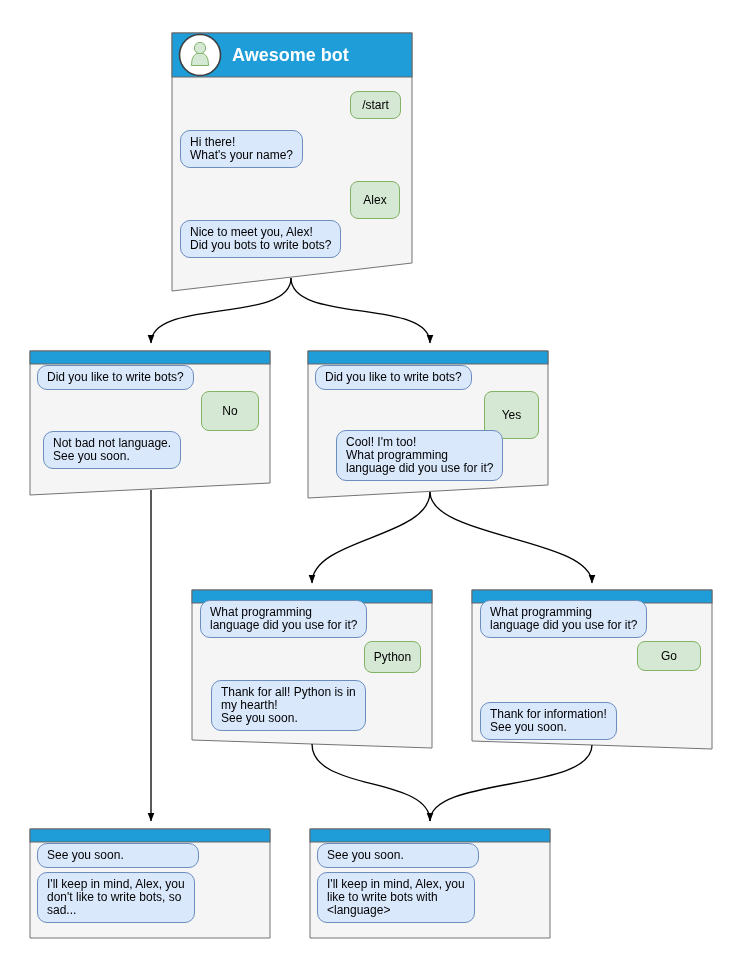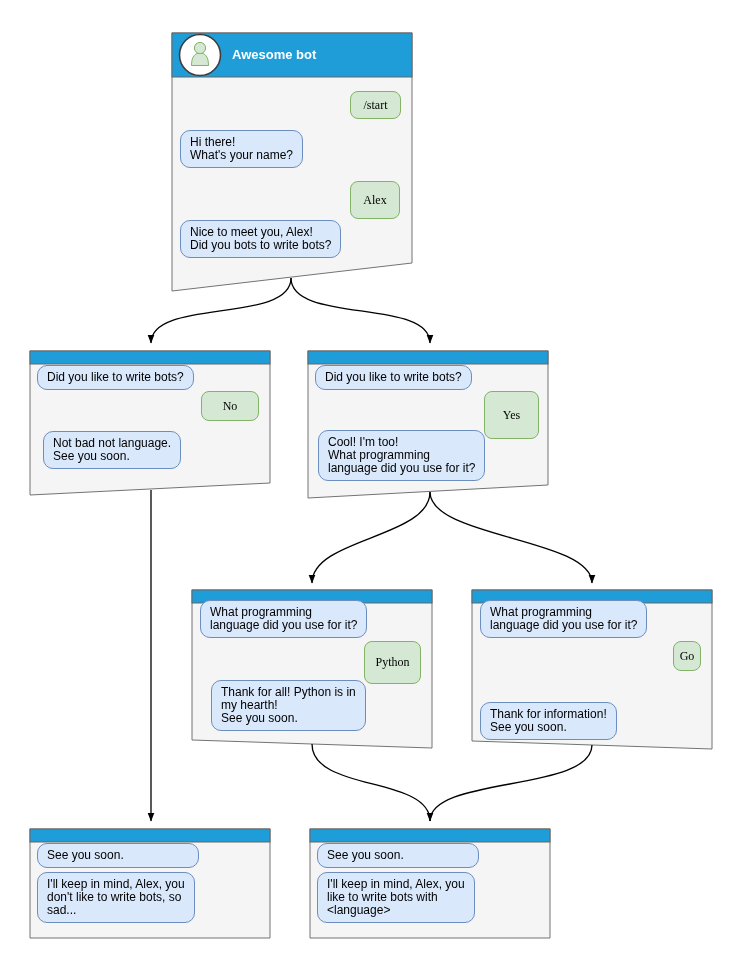--- a/index.html
+++ b/index.html
@@ -12,25 +12,25 @@
   .win { position:absolute; }
   .bub {
     position:absolute; box-sizing:border-box;
     background:#dae8fc; border:1px solid #6c8ebf; border-radius:10px;
     padding:5px 9px; font-size:12px; line-height:13px;
     white-space:pre-line;
   }
   .usr {
     position:absolute; box-sizing:border-box;
     background:#d5e8d4; border:1px solid #82b366; border-radius:8px;
-    font-size:12px; display:flex; align-items:center; justify-content:center;font-family:Liberation Serif, serif;
+    font-size:12px; display:flex; align-items:center; justify-content:center;
   }
   .title {
     position:absolute; color:#ffffff; font-weight:bold;
-    font-size:13px; line-height:16px;
+    font-size:18px; line-height:16px;
   }
 </style>
 </head>
 <body>
 
 <div id="canvas">
 
   <svg class="layer" width="743" height="971" viewBox="0 0 743 971">
     <defs>
       <marker id="ah" markerWidth="10" markerHeight="8" refX="8.5" refY="3.5" orient="auto" markerUnits="userSpaceOnUse">
@@ -74,46 +74,46 @@
     <div class="usr" style="right:11px;top:58px;width:51px;height:28px">/start</div>
     <div class="bub" style="left:8px;top:97px">Hi there!
 What's your name?</div>
     <div class="usr" style="right:12px;top:148px;width:50px;height:38px">Alex</div>
     <div class="bub" style="left:8px;top:187px">Nice to meet you, Alex!
 Did you bots to write bots?</div>
   </div>
 
   <div class="win" style="left:30px;top:351px;width:240px;height:147px">
     <div class="bub" style="left:7px;top:14px">Did you like to write bots?</div>
-    <div class="usr" style="right:11px;top:40px;width:58px;height:30px">No</div>
+    <div class="usr" style="right:11px;top:40px;width:58px;height:40px">No</div>
     <div class="bub" style="left:13px;top:80px">Not bad not language.
 See you soon.</div>
   </div>
 
   <div class="win" style="left:308px;top:351px;width:240px;height:147px">
     <div class="bub" style="left:7px;top:14px">Did you like to write bots?</div>
     <div class="usr" style="right:9px;top:40px;width:55px;height:48px">Yes</div>
-    <div class="bub" style="left:10px;top:79px">Cool! I'm too!
+    <div class="bub" style="left:28px;top:79px">Cool! I'm too!
 What programming
 language did you use for it?</div>
   </div>
 
   <div class="win" style="left:192px;top:590px;width:240px;height:158px">
     <div class="bub" style="left:8px;top:10px">What programming
 language did you use for it?</div>
-    <div class="usr" style="right:11px;top:51px;width:57px;height:43px">Python</div>
+    <div class="usr" style="right:11px;top:51px;width:57px;height:32px">Python</div>
     <div class="bub" style="left:19px;top:90px">Thank for all! Python is in
 my hearth!
 See you soon.</div>
   </div>
 
   <div class="win" style="left:472px;top:590px;width:240px;height:159px">
     <div class="bub" style="left:8px;top:10px">What programming
 language did you use for it?</div>
-    <div class="usr" style="right:11px;top:51px;width:28px;height:30px">Go</div>
+    <div class="usr" style="right:11px;top:51px;width:64px;height:30px">Go</div>
     <div class="bub" style="left:8px;top:112px">Thank for information!
 See you soon.</div>
   </div>
 
   <div class="win" style="left:30px;top:829px;width:240px;height:109px">
     <div class="bub" style="left:7px;top:14px;width:162px">See you soon.</div>
     <div class="bub" style="left:7px;top:43px">I'll keep in mind, Alex, you
 don't like to write bots, so
 sad...</div>
   </div>

